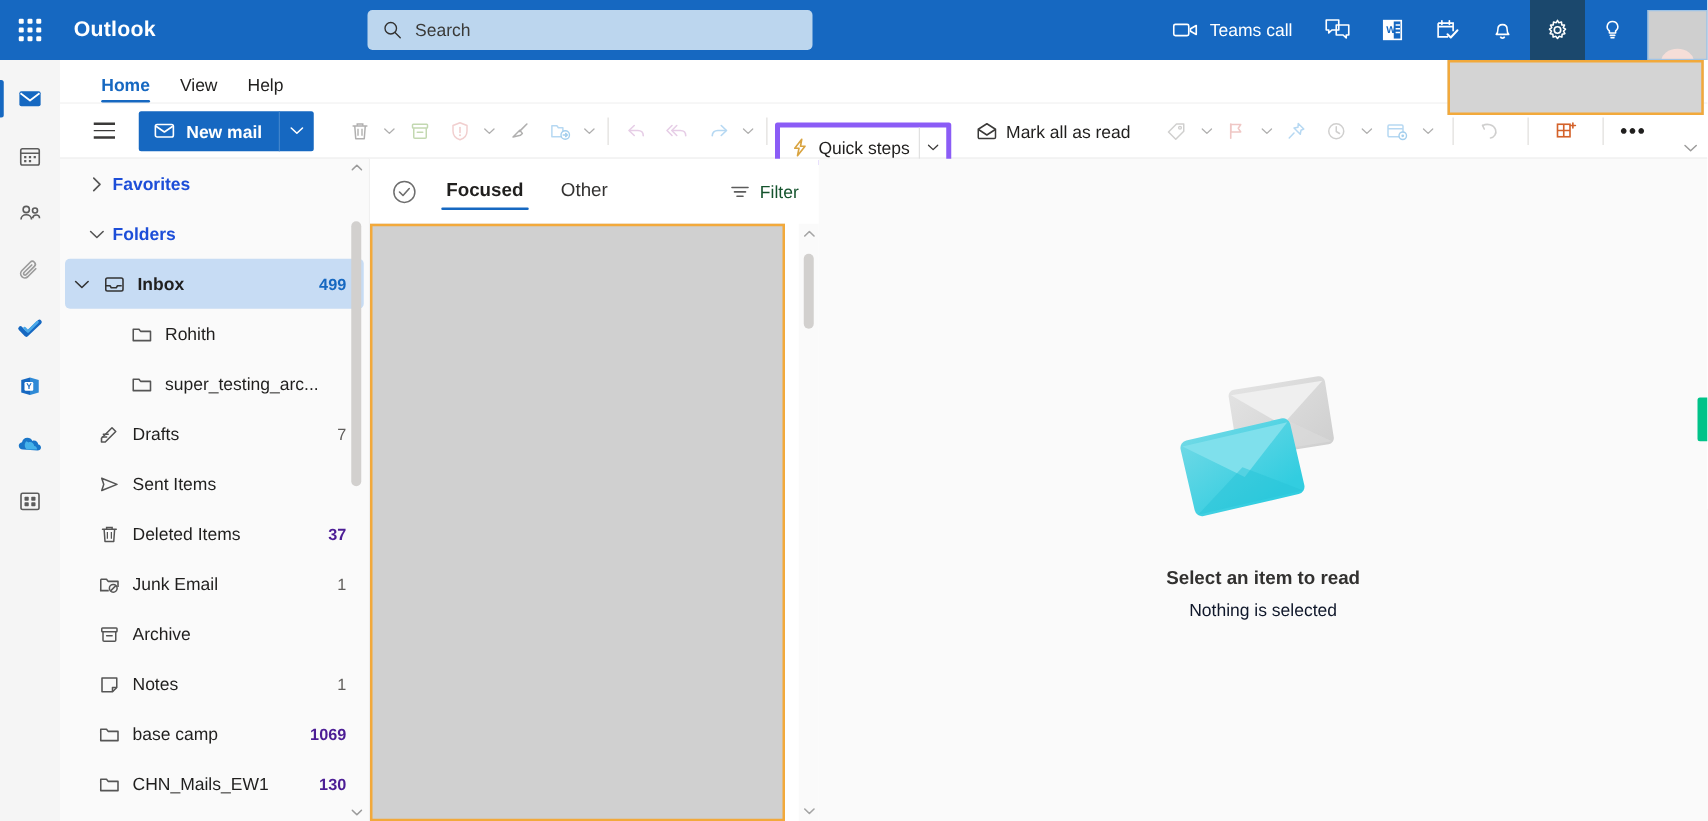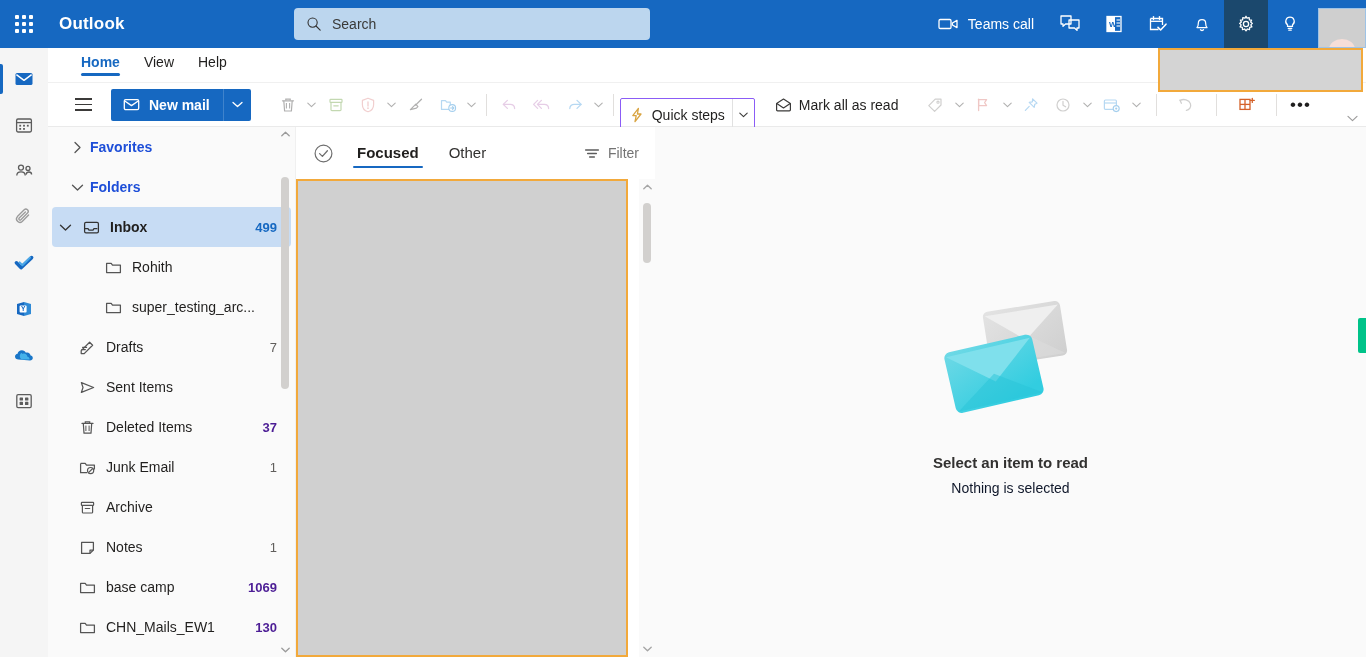--- a/index.html
+++ b/index.html
@@ -55,21 +55,21 @@
     position: relative; overflow: hidden;
   }
   .avatar::after {
     content: ""; position: absolute; left: 50%; transform: translateX(-50%);
     bottom: -12px; width: 26px; height: 20px; border-radius: 50%; background: #f6ded8;
   }
 
   
   .tabstrip {
     position: absolute; left: 48px; top: 48px; width: 1318px; height: 35px;
-    background: #fff; display: flex; align-items: center;
+    background: #fff; display: flex; align-items: flex-end;
     border-bottom: 1px solid #f0f0f0;
   }
   .tab {
     font-size: 14px; color: #201f1e; padding: 0 12px 7px 12px; cursor: pointer;
     position: relative; line-height: 1;
   }
   .tab:first-child { margin-left: 21px; }
   .tab.sel { font-weight: bold; color: #1668c1; }
   .tab.sel::after {
     content: ""; position: absolute; left: 12px; right: 12px; bottom: 0;
@@ -96,21 +96,21 @@
   .rib-btn {
     height: 32px; display: flex; align-items: center; gap: 6px;
     padding: 0 7px; cursor: pointer; border-radius: 2px; opacity: .40;
   }
   .rib-btn.full { opacity: 1; }
   .rib-btn .rb-label { font-size: 14px; color: #201f1e; white-space: nowrap; }
   .rib-caret { width: 16px; height: 32px; display: flex; align-items: center; justify-content: center;
                cursor: pointer; opacity: .40; }
   .rib-caret.full { opacity: 1; }
   .rib-sep { width: 1px; height: 22px; background: #e1dfdd; margin: 0 6px; }
-  .rib-boxed { border: 1px solid #8b5cf6; border-radius: 2px; height: 34px; display: flex; align-items: flex-start; margin-top: 20px; }
+  .rib-boxed { border: 4px solid #8b5cf6; border-radius: 2px; height: 34px; display: flex; align-items: flex-start; margin-top: 20px; }
   .rib-spacer { flex: 1; }
   .rib-overflow { width: 34px; height: 32px; display: flex; align-items: center; justify-content: center;
                   cursor: pointer; font-size: 17px; color: #201f1e; letter-spacing: 1px; }
   .rib-collapse { width: 28px; height: 40px; display: flex; align-items: flex-end; justify-content: center;
                   padding-bottom: 3px; cursor: pointer; opacity: .5; }
 
   
   .hl-panel {
     position: absolute; left: 1158px; top: 48px; width: 205px; height: 44px;
     background: #d4d4d4; border: 2.5px solid #f2a93b; z-index: 40;
@@ -172,21 +172,21 @@
   }
   .ml-header { height: 52px; display: flex; align-items: center; padding: 0 14px 0 13px; }
   .ml-selcircle { width: 28px; height: 28px; display: flex; align-items: center; justify-content: center;
                   cursor: pointer; margin-right: 14px; }
   .ml-tab { font-size: 15px; color: #323130; padding: 6px 6px 7px 6px; cursor: pointer; position: relative; }
   .ml-tab.sel { font-weight: bold; color: #201f1e; }
   .ml-tab.sel::after { content: ""; position: absolute; left: 2px; right: 2px; bottom: 0;
                        height: 2.5px; background: #1668c1; border-radius: 2px; }
   .ml-tab + .ml-tab { margin-left: 18px; }
   .ml-filter { margin-left: auto; display: flex; align-items: center; gap: 8px; cursor: pointer; padding-right: 2px; }
-  .ml-filter-label { font-size: 14px; color: #737373; }
+  .ml-filter-label { font-size: 14px; color: #14532d; }
 
   .ml-body {
     position: absolute; left: 0; top: 52px; width: 332px; height: 478px;
     background: #d0d0d0; border: 2.5px solid #f2a93b;
   }
   .ml-scroll { position: absolute; right: 0; top: 52px; width: 16px; height: 478px; background: #fafafa; }
   .ml-arrow { width: 16px; height: 16px; display: flex; align-items: center; justify-content: center; cursor: pointer; }
   .ml-arrow.bot { position: absolute; bottom: 0; left: 0; }
   .ml-thumb { position: absolute; left: 4px; top: 24px; width: 8px; height: 60px;
               background: #d2d0ce; border-radius: 4px; cursor: pointer; }

